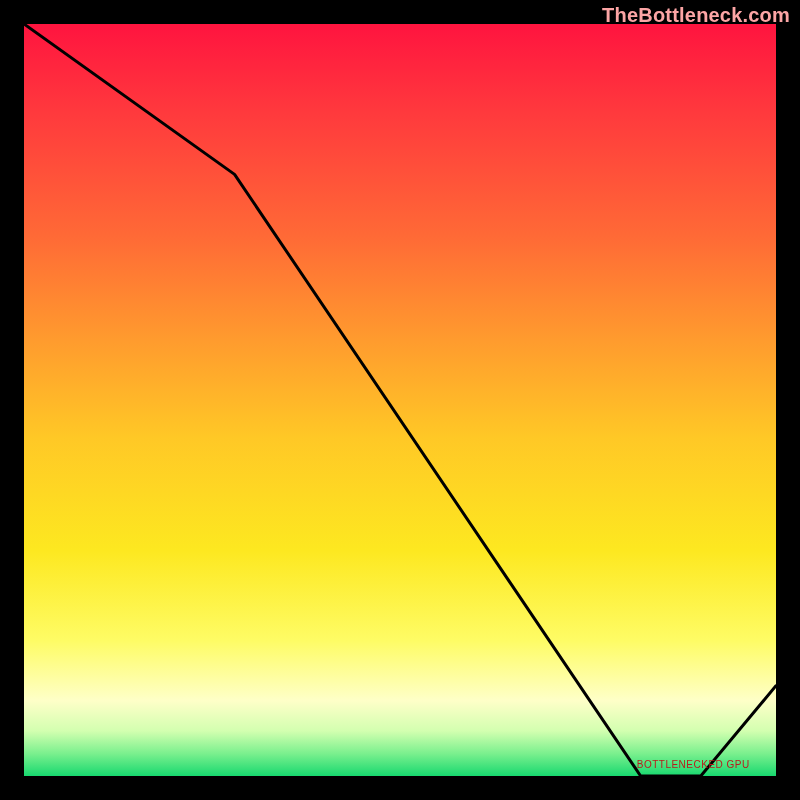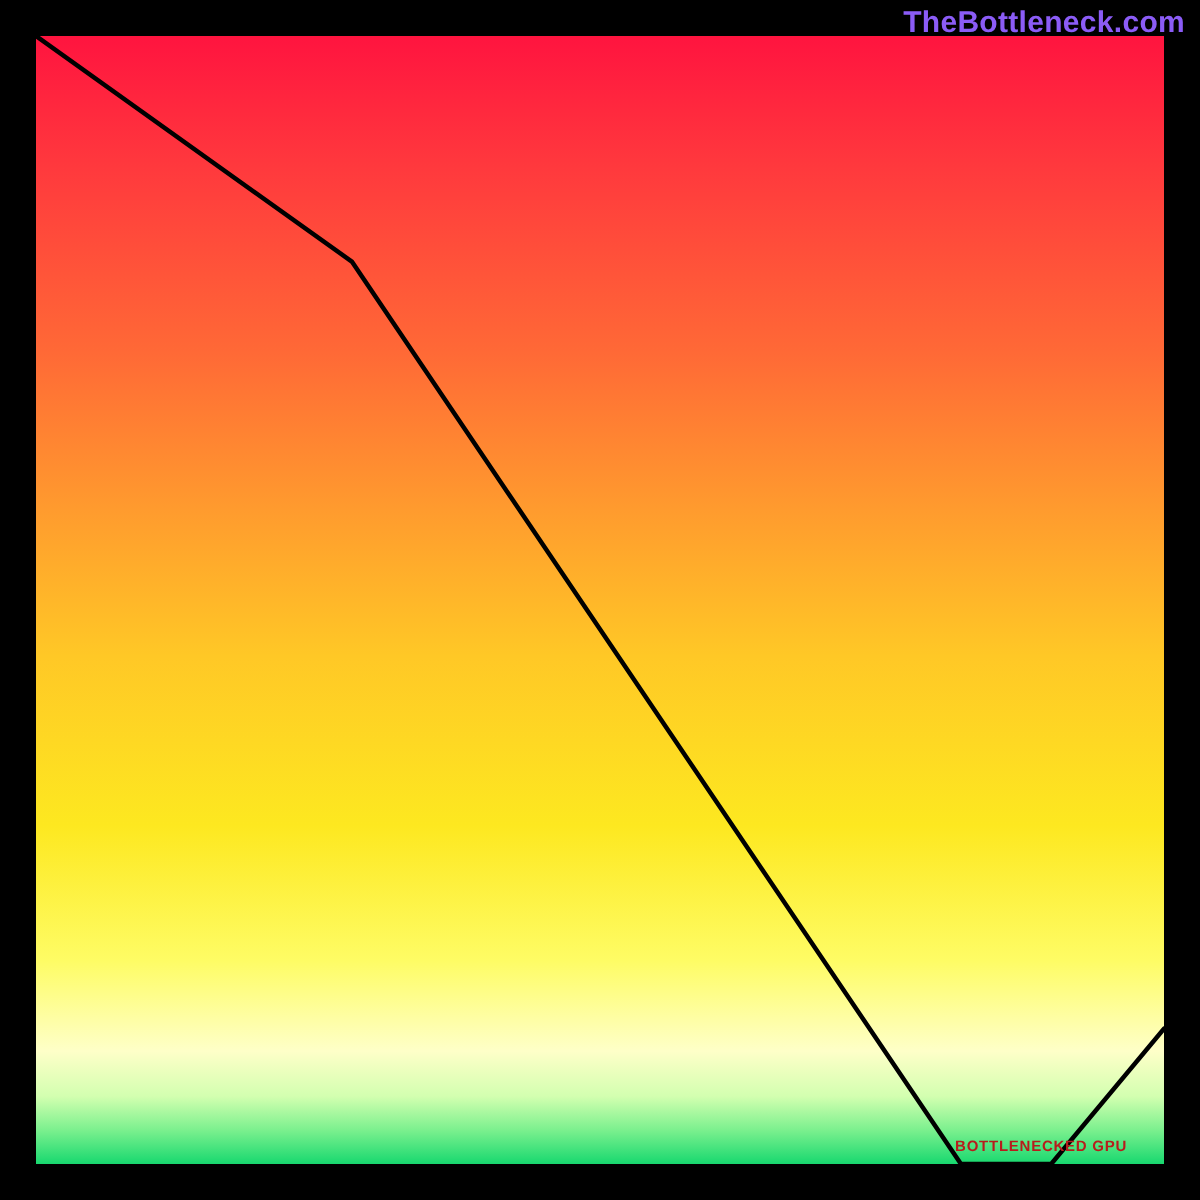--- a/index.html
+++ b/index.html
@@ -19,31 +19,31 @@
       #fefc65 82%,
       #feffc8 90%,
       #d3ffb0 94%,
       #7bf08e 97%,
       #18d86f 100%
     );
   }
   .watermark {
     position: absolute;
     top: 4px; right: 10px;
-    color: #8b5cf6;
+    color: #fca5a5;
     font-size: 20px;
     font-weight: 600;
     letter-spacing: 0.2px;
     user-select: none;
   }
   .annotation {
     position: absolute;
     color: #b81c1c;
     font-size: 10px;
-    font-weight: 700;
+    font-weight: 400;
     letter-spacing: 0.5px;
     white-space: nowrap;
     user-select: none;
     padding-left: 16px;
   }
   svg.line-layer {
     position: absolute;
     left: 0; top: 0;
     width: 100%; height: 100%;
     pointer-events: none;

